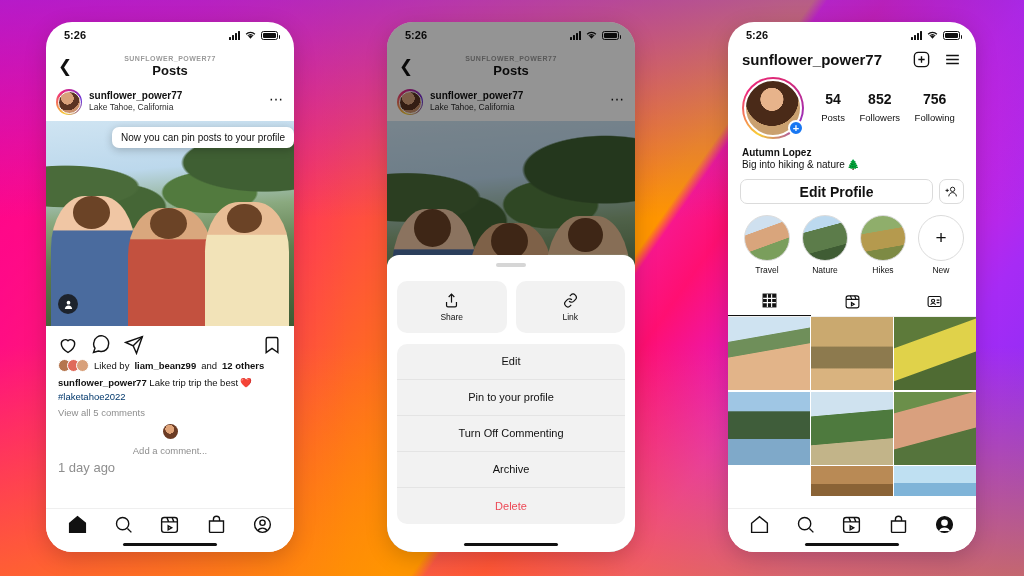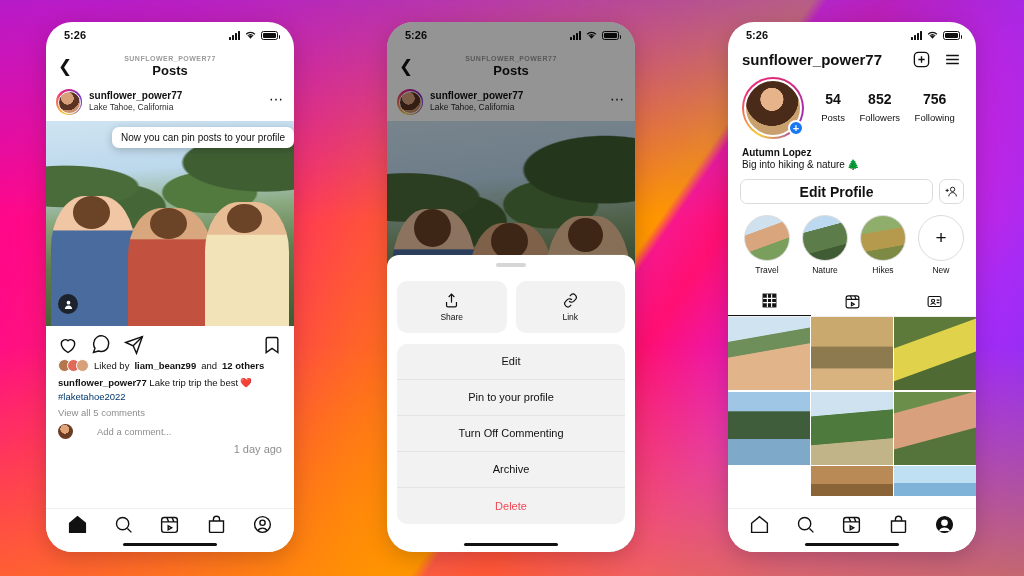--- a/index.html
+++ b/index.html
@@ -102,22 +102,22 @@
   .actions svg { width:20px;height:20px; stroke:#111; fill:none; stroke-width:1.7; }
 
   .likes { display:flex; align-items:center; gap:5px; padding: 0 12px 2px; font-size:9.5px; color:#111; }
   .like-faces { display:flex; }
   .like-faces span { width:13px;height:13px;border-radius:50%;border:1.3px solid #fff;margin-left:-4px; }
   .like-faces span:first-child { margin-left:0; }
   .caption { padding: 2px 12px 0; font-size:9.5px; color:#111; line-height:1.45; }
   .caption b { font-weight:bold; }
   .tag-link { color:#00376b; }
   .view-comments, .timestamp { padding: 3px 12px 0; font-size:9.5px; color:#8e8e8e; }
-  .timestamp { font-size:11px; padding-top:4px;text-align:right; }
-  .addrow { display:flex; align-items:center; gap:24px; padding: 6px 12px 0; }
+  .timestamp { font-size:13px; padding-top:4px; }
+  .addrow { display:flex; align-items:center; gap:6px; padding: 6px 12px 0; flex-direction: column; }
   .addrow .mini-av { width:15px;height:15px;border-radius:50%;
     background: radial-gradient(circle at 45% 35%, #e0a479 0 34%, #6b3b24 35%); }
   .addrow span { font-size:9.5px; color:#8e8e8e; }
 
   .tabbar { position:absolute; left:0; right:0; bottom:0; height:44px;
     border-top:1px solid #efefef; background:#fff;
     display:flex; align-items:center; justify-content:space-around; padding:0 8px 8px;}
   .tabbar svg { width:21px;height:21px; stroke:#111; fill:none; stroke-width:1.6; }
   .tabbar .filled svg { fill:#111; }
   .home-ind { position:absolute; bottom:6px; left:50%; transform:translateX(-50%);

